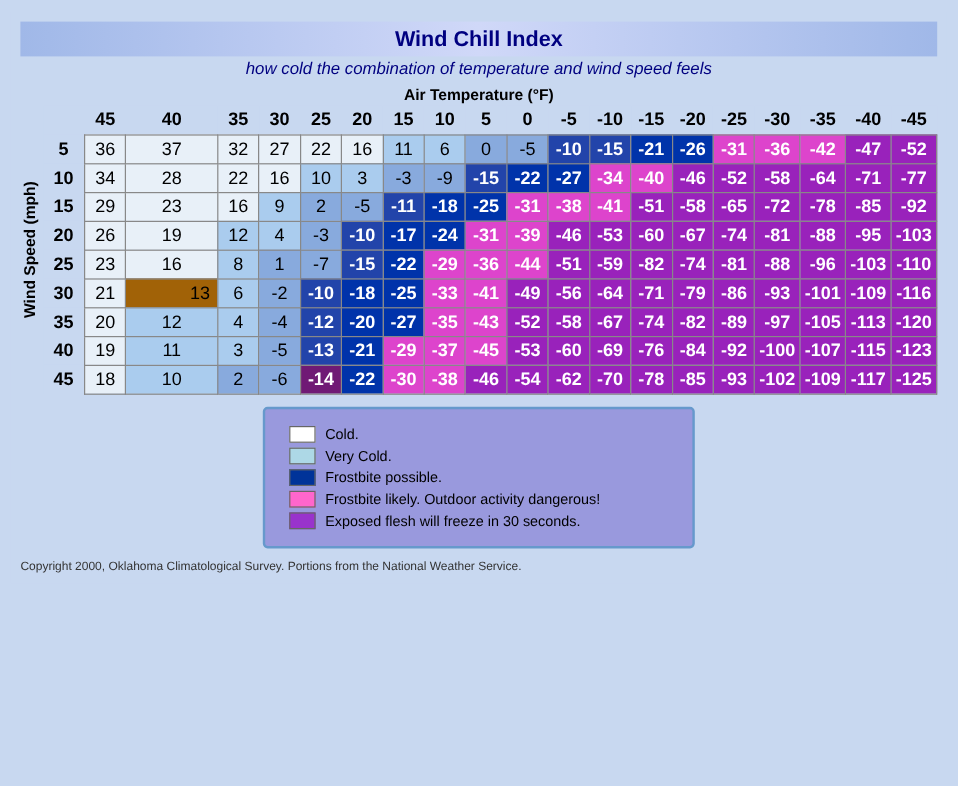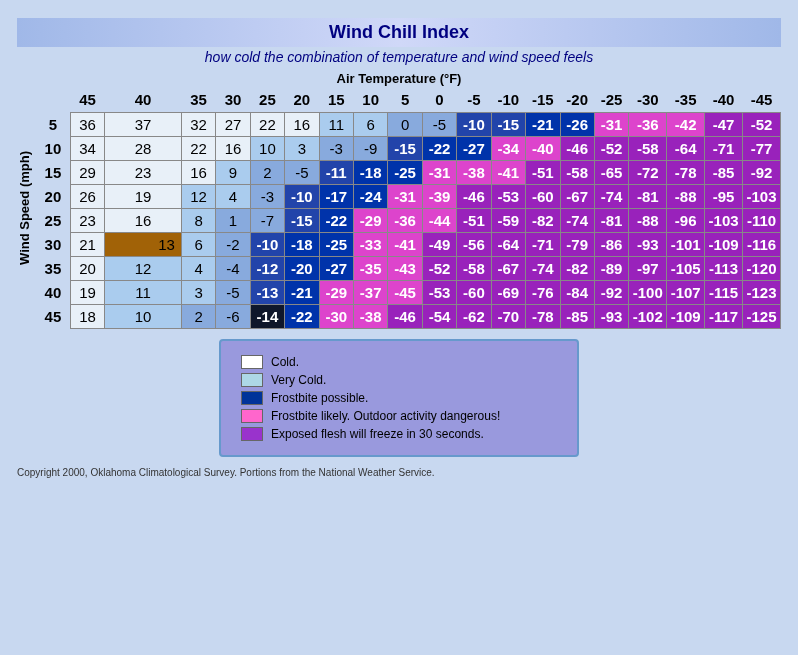--- a/index.html
+++ b/index.html
@@ -332,21 +332,21 @@
               <td style="background-color: rgb(153, 34, 187); color: rgb(255, 255, 255); font-weight: bold;">-107</td>
               <td style="background-color: rgb(153, 34, 187); color: rgb(255, 255, 255); font-weight: bold;">-115</td>
               <td style="background-color: rgb(153, 34, 187); color: rgb(255, 255, 255); font-weight: bold;">-123</td>
             </tr>
             <tr>
               <td class="row-header">45</td>
               <td style="background-color: rgb(232, 240, 248); color: rgb(0, 0, 0);">18</td>
               <td style="background-color: rgb(170, 204, 238); color: rgb(0, 0, 0);">10</td>
               <td style="background-color: rgb(136, 170, 221); color: rgb(0, 0, 0);">2</td>
               <td style="background-color: rgb(136, 170, 221); color: rgb(0, 0, 0);">-6</td>
-              <td style="background-color: #0f172a; color: rgb(255, 255, 255); font-weight: bold;">-14</td>
+              <td style="background-color: #701a75; color: rgb(255, 255, 255); font-weight: bold;">-14</td>
               <td style="background-color: rgb(0, 51, 170); color: rgb(255, 255, 255); font-weight: bold;">-22</td>
               <td style="background-color: rgb(221, 68, 204); color: rgb(255, 255, 255); font-weight: bold;">-30</td>
               <td style="background-color: rgb(221, 68, 204); color: rgb(255, 255, 255); font-weight: bold;">-38</td>
               <td style="background-color: rgb(153, 34, 187); color: rgb(255, 255, 255); font-weight: bold;">-46</td>
               <td style="background-color: rgb(153, 34, 187); color: rgb(255, 255, 255); font-weight: bold;">-54</td>
               <td style="background-color: rgb(153, 34, 187); color: rgb(255, 255, 255); font-weight: bold;">-62</td>
               <td style="background-color: rgb(153, 34, 187); color: rgb(255, 255, 255); font-weight: bold;">-70</td>
               <td style="background-color: rgb(153, 34, 187); color: rgb(255, 255, 255); font-weight: bold;">-78</td>
               <td style="background-color: rgb(153, 34, 187); color: rgb(255, 255, 255); font-weight: bold;">-85</td>
               <td style="background-color: rgb(153, 34, 187); color: rgb(255, 255, 255); font-weight: bold;">-93</td>

